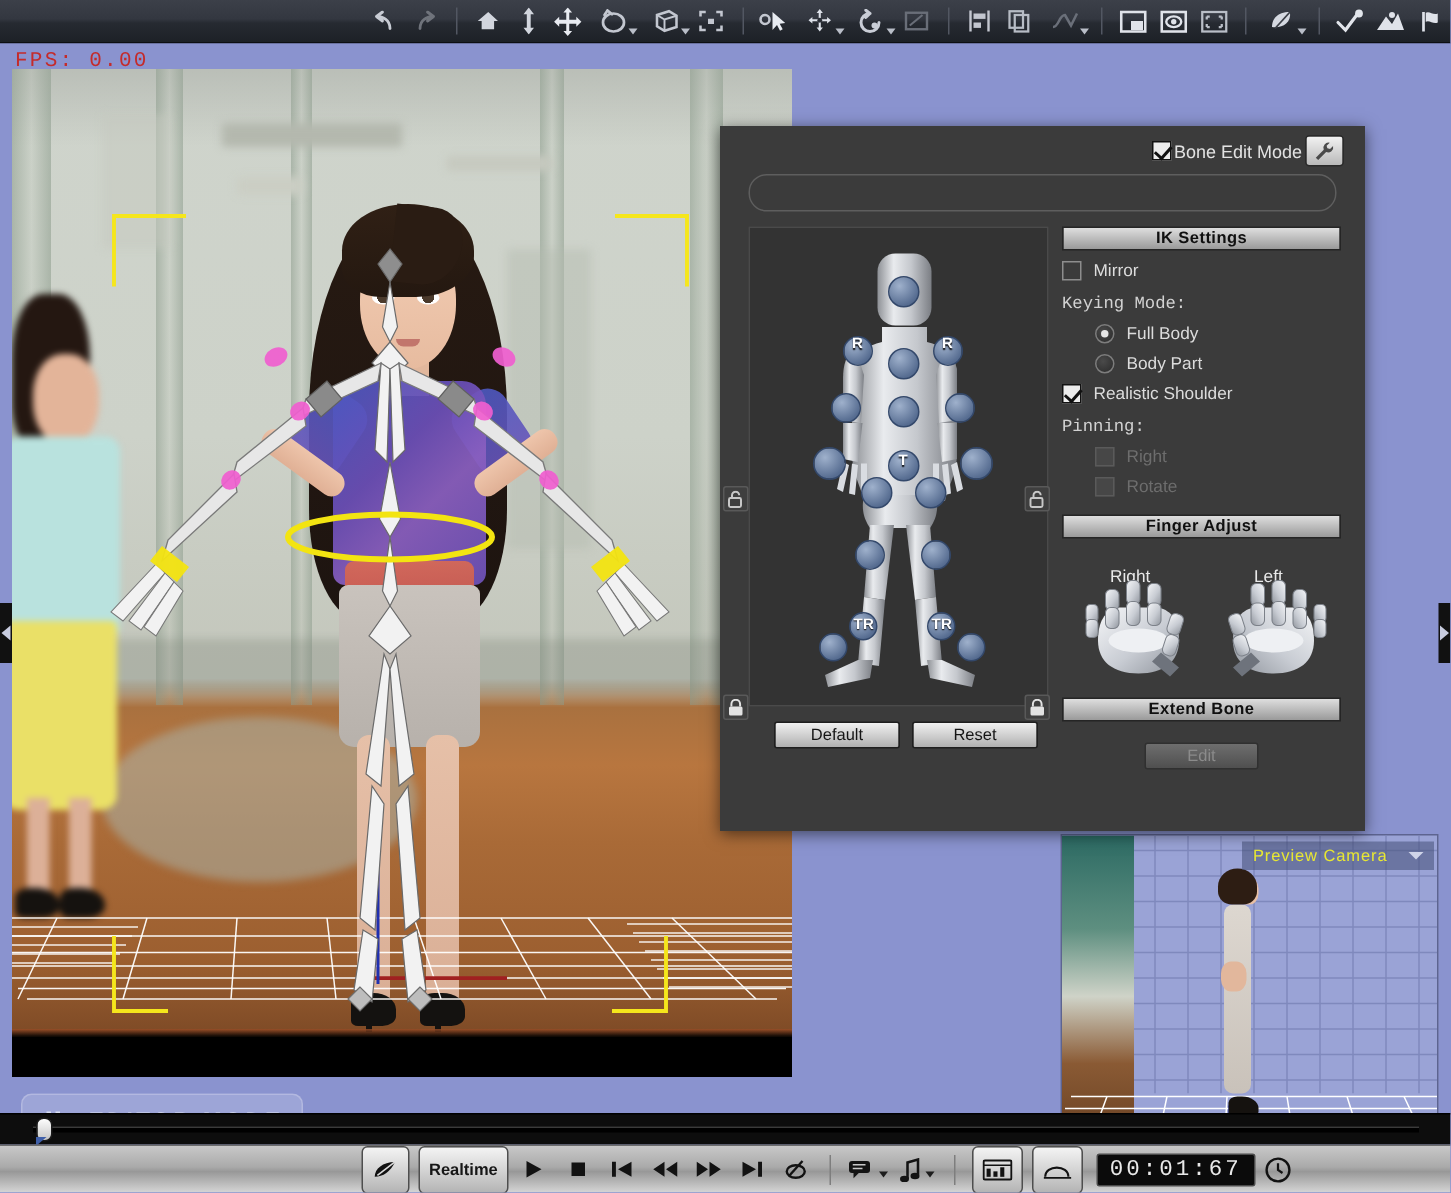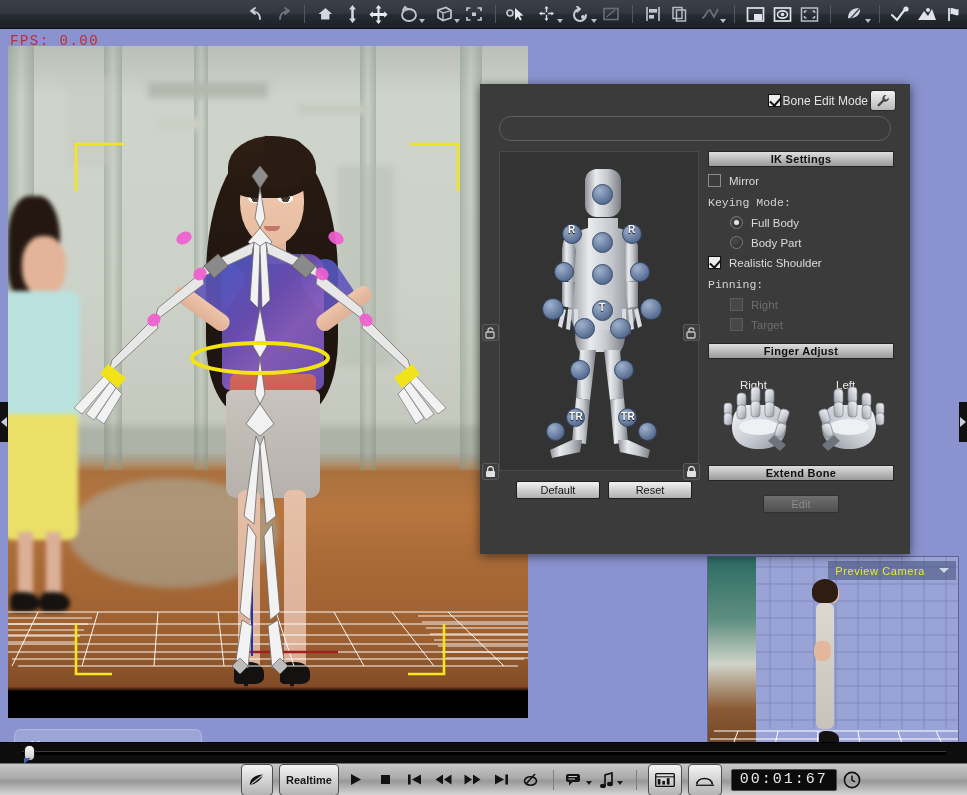--- a/index.html
+++ b/index.html
@@ -877,21 +877,21 @@
         </div>
 
         <div class="group-label">Pinning:</div>
 
         <div class="opt-row indent">
           <span class="chk dis"></span>
           <span class="opt-label dis">Right</span>
         </div>
         <div class="opt-row indent">
           <span class="chk dis"></span>
-          <span class="opt-label dis">Target</span>
+          <span class="opt-label dis">Rotate</span>
         </div>
 
         <div class="section-bar" style="margin-top:12px;">Finger Adjust</div>
 
         <div id="hands-area">
           <span class="hand-title" style="left:32px;">Right</span>
           <span class="hand-title" style="left:128px;">Left</span>
 
           <svg class="hand-svg" style="left:8px;" width="88" height="80" viewBox="0 0 88 80">
             <defs>

